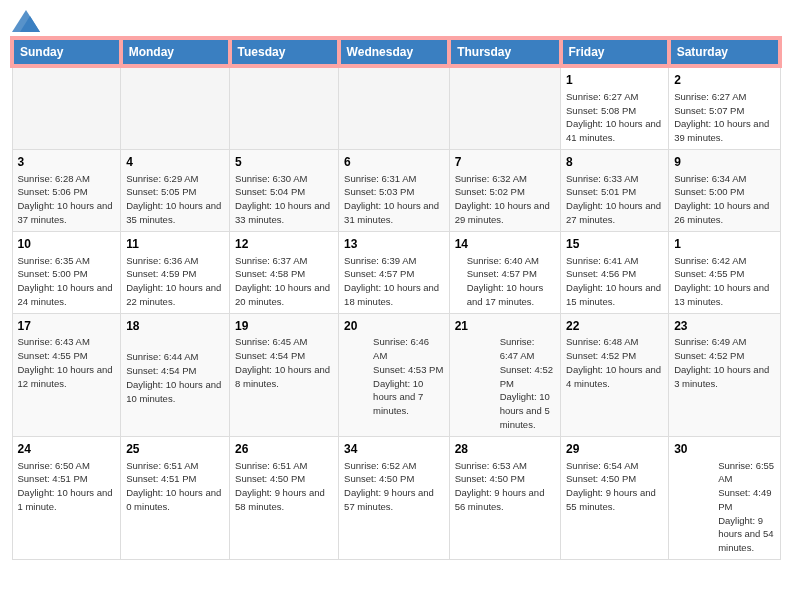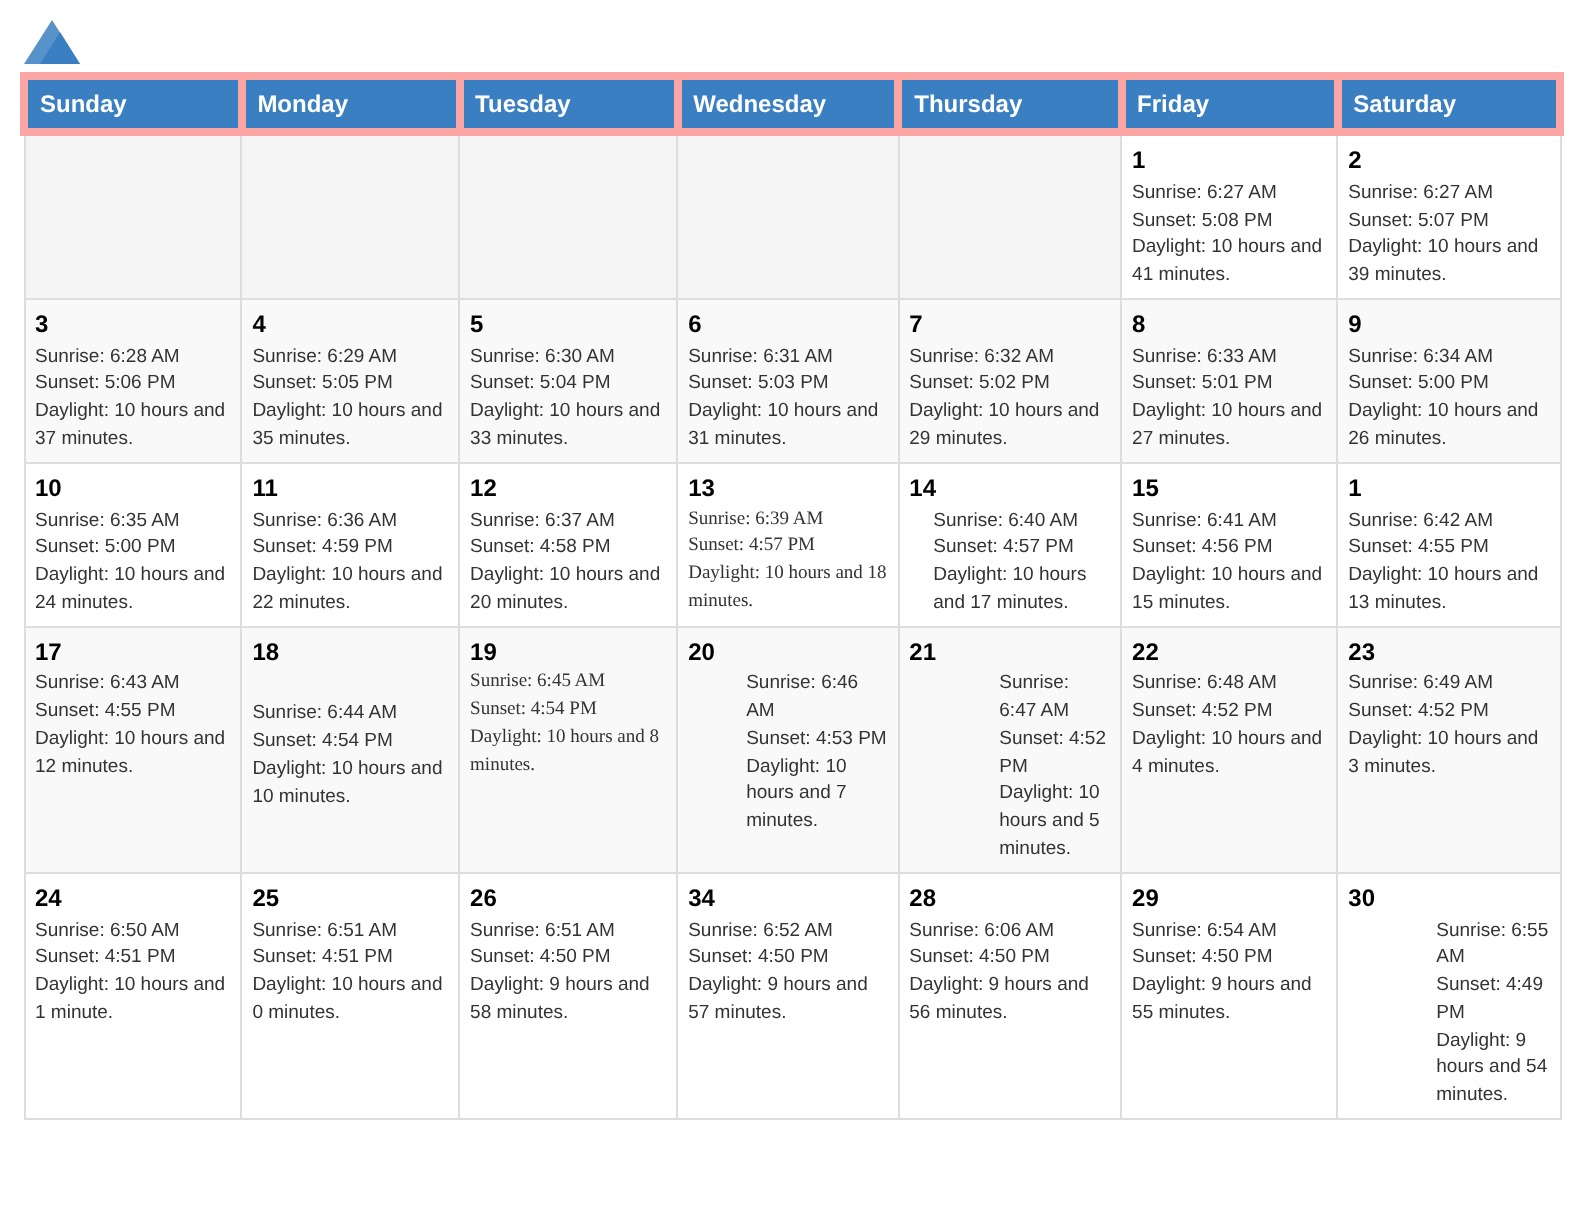--- a/index.html
+++ b/index.html
@@ -174,21 +174,21 @@
 Daylight: 10 hours and 22 minutes.</div>
           </td>
           <td>
             <span class="day-num">12</span>
             <div class="day-info" style="white-space: pre-line;">Sunrise: 6:37 AM
 Sunset: 4:58 PM
 Daylight: 10 hours and 20 minutes.</div>
           </td>
           <td>
             <span class="day-num">13</span>
-            <div class="day-info" style="white-space: pre-line; font-family: Liberation Serif, serif;">Sunrise: 6:39 AM
+            <div class="day-info" style="white-space: pre-line;">Sunrise: 6:39 AM
 Sunset: 4:57 PM
 Daylight: 10 hours and 18 minutes.</div>
           </td>
           <td>
             <span class="day-num">14</span>
             <div class="day-info" style="white-space: pre-line; margin-left: 12px;">Sunrise: 6:40 AM
 Sunset: 4:57 PM
 Daylight: 10 hours and 17 minutes.</div>
           </td>
           <td>
@@ -212,21 +212,21 @@
 Daylight: 10 hours and 12 minutes.</div>
           </td>
           <td>
             <span class="day-num">18</span>
             <div class="day-info" style="white-space: pre-line; margin-top: 16px;">Sunrise: 6:44 AM
 Sunset: 4:54 PM
 Daylight: 10 hours and 10 minutes.</div>
           </td>
           <td>
             <span class="day-num">19</span>
-            <div class="day-info" style="white-space: pre-line; font-family: Liberation Serif, serif;">Sunrise: 6:45 AM
+            <div class="day-info" style="white-space: pre-line;">Sunrise: 6:45 AM
 Sunset: 4:54 PM
 Daylight: 10 hours and 8 minutes.</div>
           </td>
           <td>
             <span class="day-num">20</span>
             <div class="day-info" style="white-space: pre-line; margin-left: 29px;">Sunrise: 6:46 AM
 Sunset: 4:53 PM
 Daylight: 10 hours and 7 minutes.</div>
           </td>
           <td>
@@ -268,21 +268,21 @@
 Daylight: 9 hours and 58 minutes.</div>
           </td>
           <td>
             <span class="day-num">34</span>
             <div class="day-info" style="white-space: pre-line;">Sunrise: 6:52 AM
 Sunset: 4:50 PM
 Daylight: 9 hours and 57 minutes.</div>
           </td>
           <td>
             <span class="day-num">28</span>
-            <div class="day-info" style="white-space: pre-line;">Sunrise: 6:06 AM
+            <div class="day-info" style="white-space: pre-line;">Sunrise: 6:53 AM
 Sunset: 4:50 PM
 Daylight: 9 hours and 56 minutes.</div>
           </td>
           <td>
             <span class="day-num">29</span>
             <div class="day-info" style="white-space: pre-line;">Sunrise: 6:54 AM
 Sunset: 4:50 PM
 Daylight: 9 hours and 55 minutes.</div>
           </td>
           <td>

